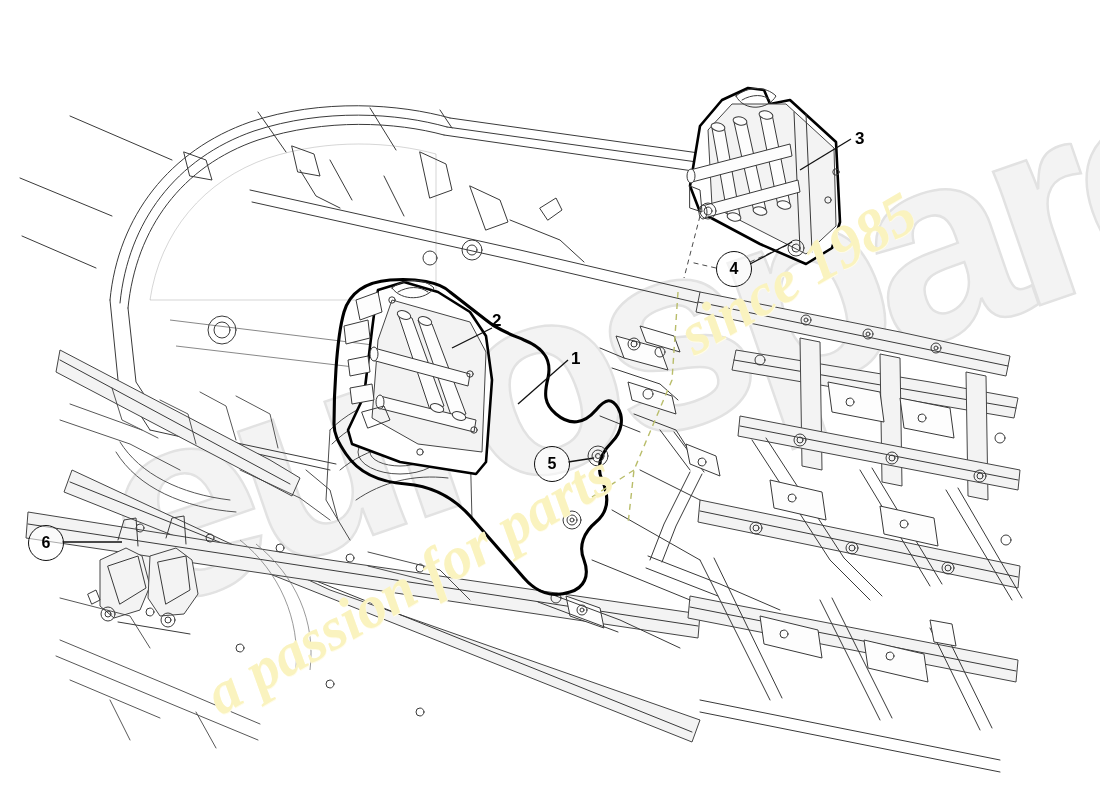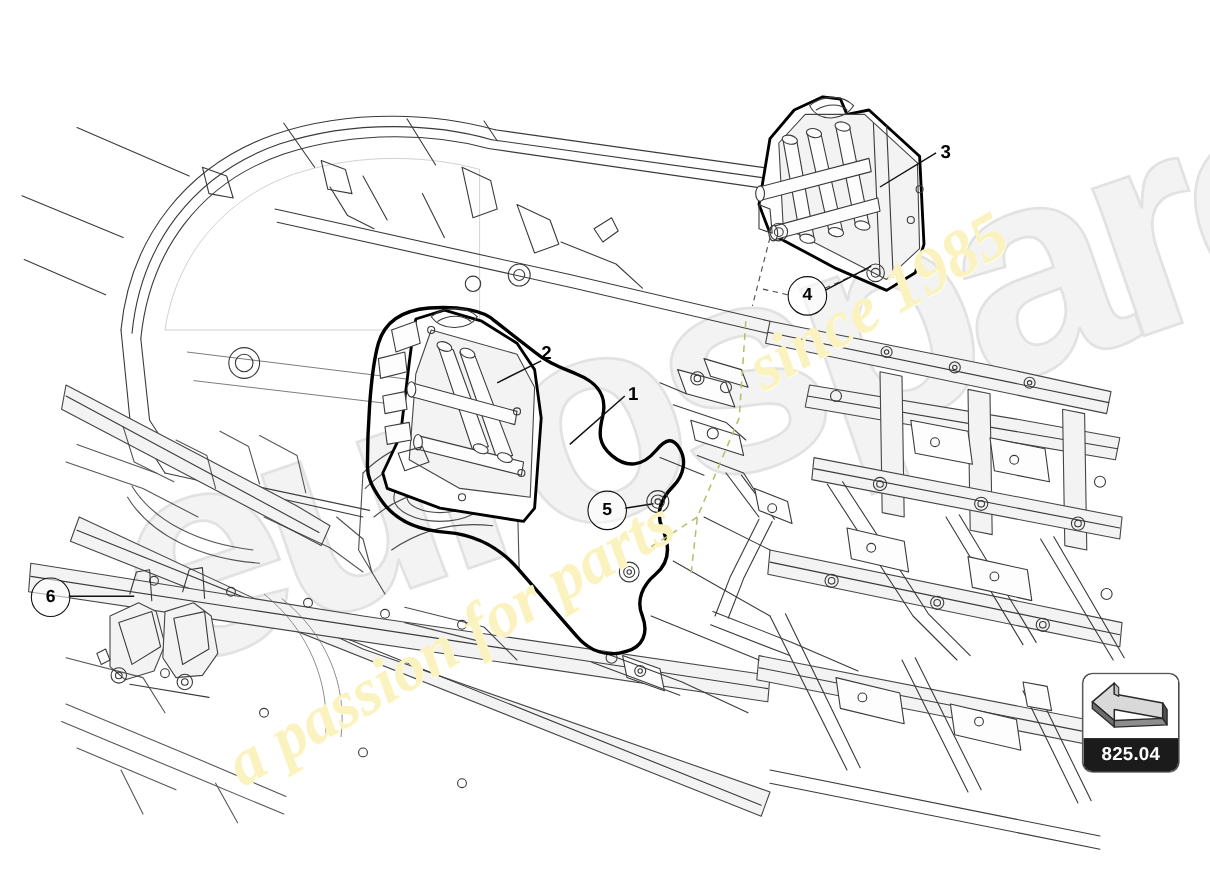--- a/index.html
+++ b/index.html
@@ -445,27 +445,14 @@
   <div class="wm-text" style="left:702px;top:300px;font-size:60px;transform:rotate(-30deg);transform-origin:left bottom;">since 1985</div>
 
   <div class="callout" style="left:571px;top:350px;">1</div>
   <div class="callout" style="left:492px;top:312px;">2</div>
   <div class="callout" style="left:855px;top:130px;">3</div>
 
   <div class="callout-circ" style="left:716px;top:251px;">4</div>
   <div class="callout-circ" style="left:534px;top:446px;">5</div>
   <div class="callout-circ" style="left:28px;top:525px;">6</div>
 
-  <div class="badge">
-    <div class="badge-arrow">
-      <svg viewBox="0 0 86 58" width="86" height="58">
-
-        <polygon points="28,8 28,18 72,26 72,40 28,32 28,42 8,25" fill="#d9d9d9" stroke="#2a2a2a" stroke-width="1.4" stroke-linejoin="round"></polygon>
-        <polygon points="8,25 28,42 28,48 8,31" fill="#6e6e6e" stroke="#2a2a2a" stroke-width="1.2" stroke-linejoin="round"></polygon>
-        <polygon points="28,42 28,48 76,46 72,40" fill="#8d8d8d" stroke="#2a2a2a" stroke-width="1.2" stroke-linejoin="round"></polygon>
-        <polygon points="72,26 76,32 76,46 72,40" fill="#4f4f4f" stroke="#2a2a2a" stroke-width="1.2" stroke-linejoin="round"></polygon>
-        <polygon points="28,8 28,18 32,20 32,12" fill="#bfbfbf" stroke="#2a2a2a" stroke-width="1"></polygon>
-      </svg>
-    </div>
-    <div class="badge-num">825.04</div>
-  </div>
 
 </div>
 
 </body></html>

